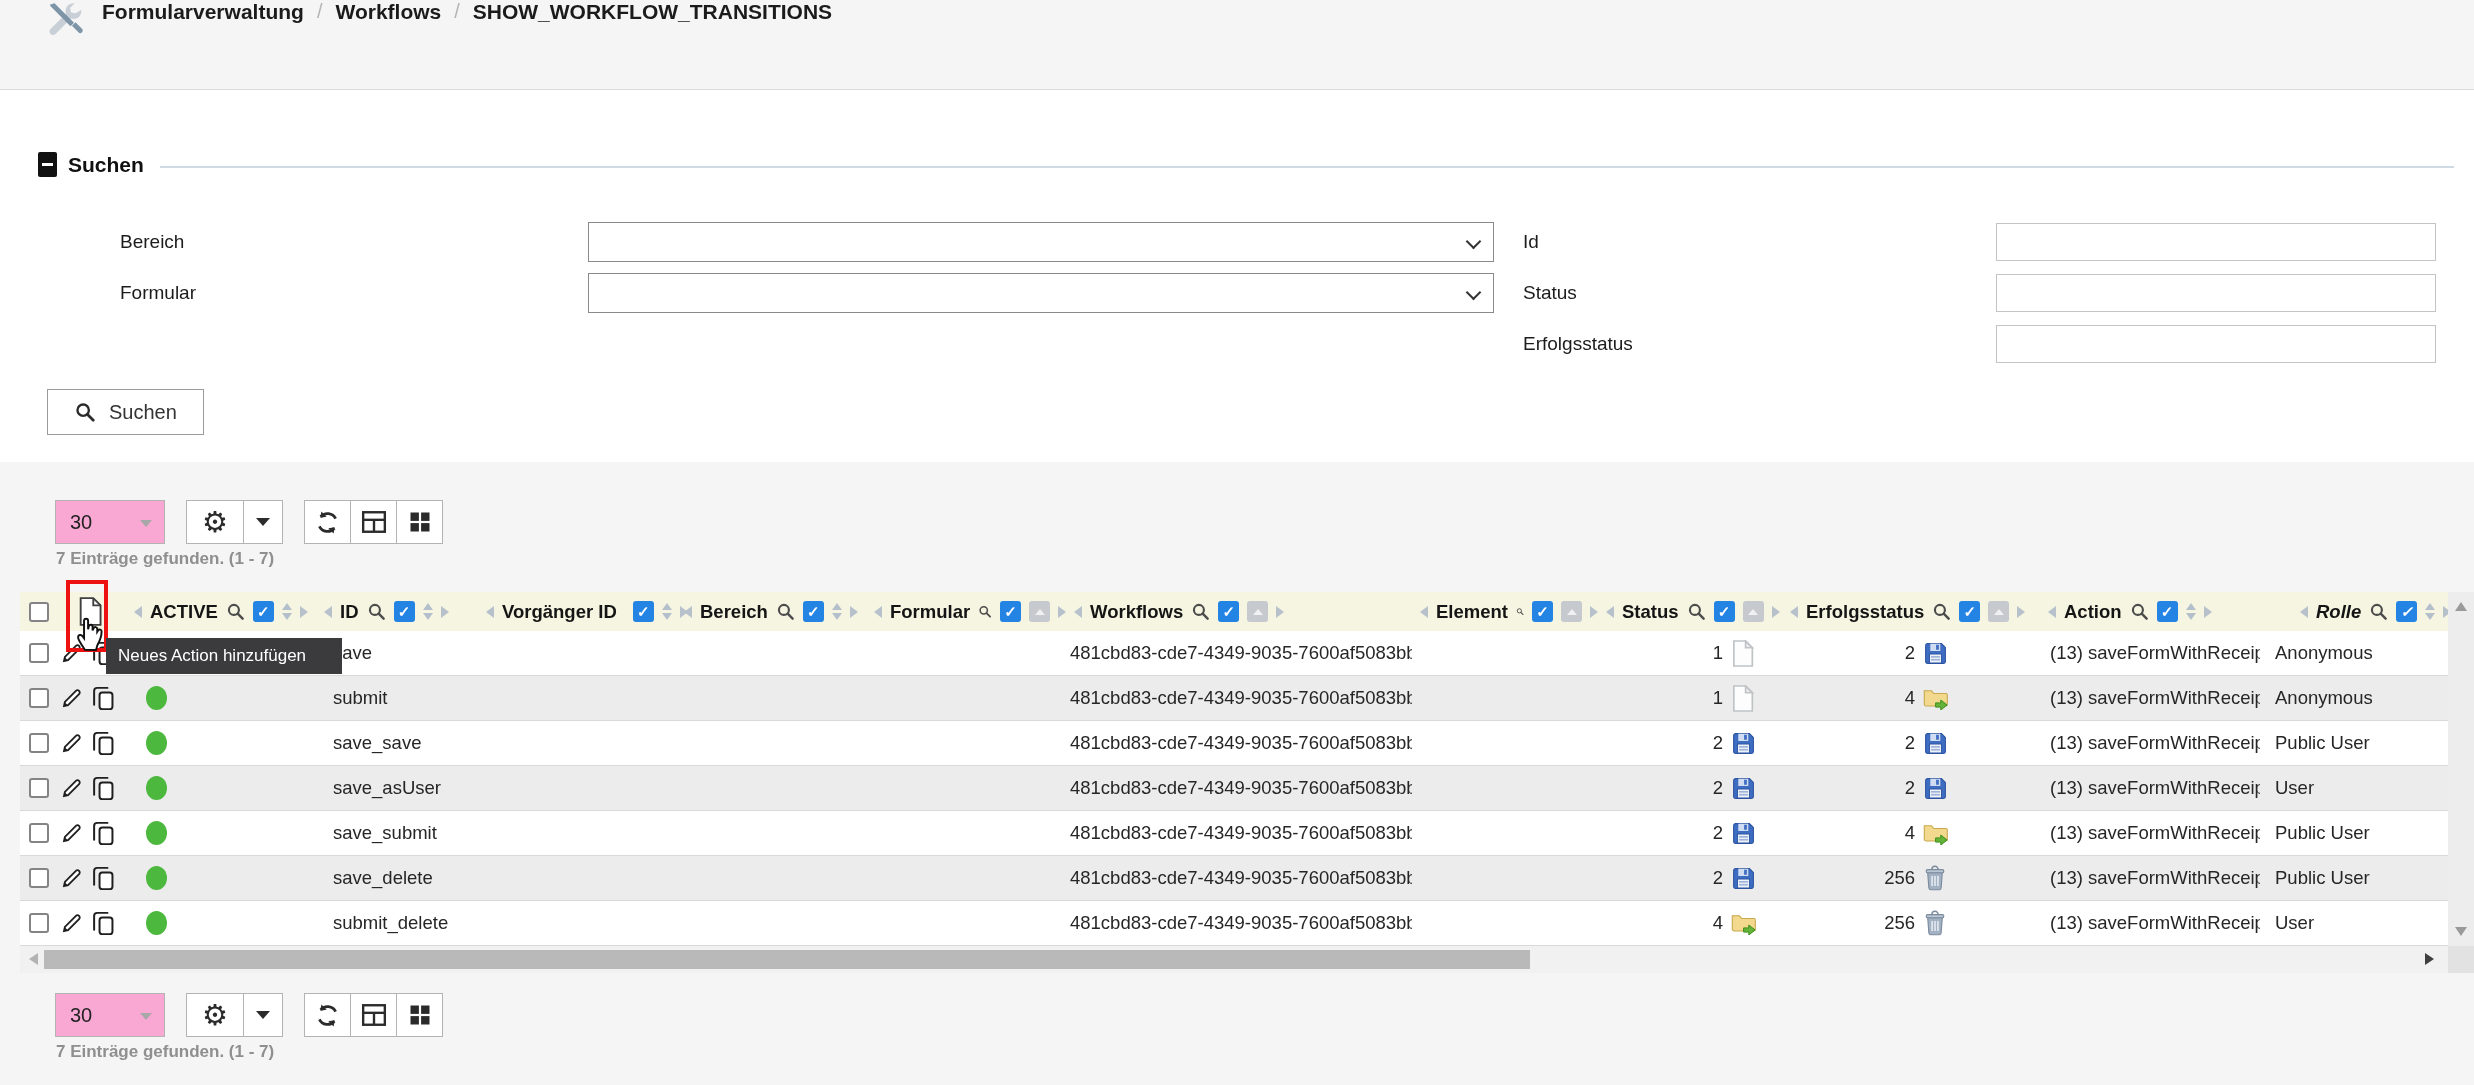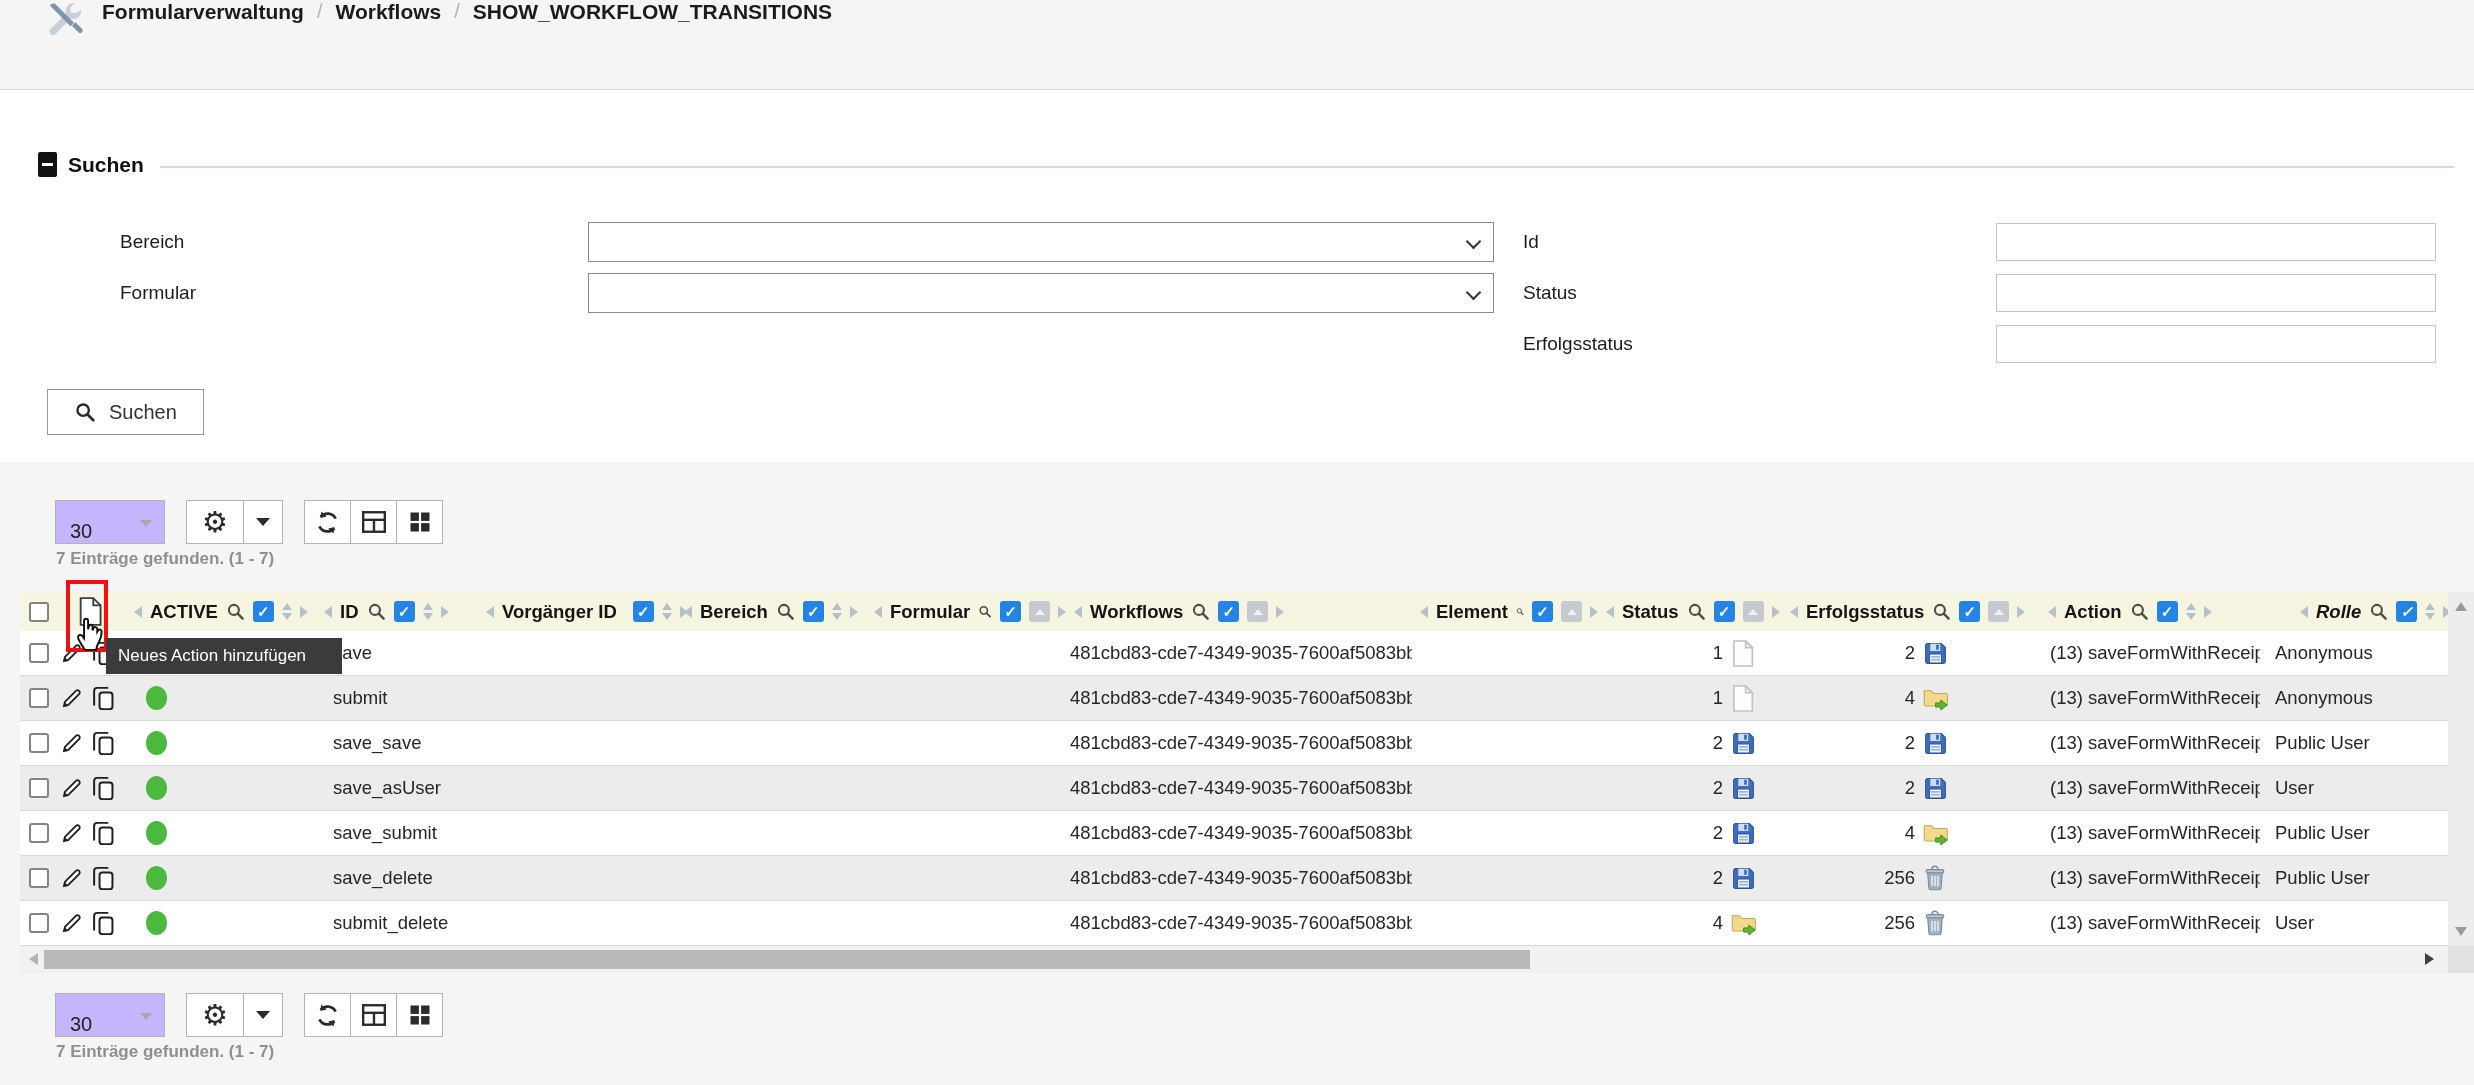--- a/index.html
+++ b/index.html
@@ -22,22 +22,22 @@
   .sel .chev{position:absolute;right:14px;top:13px;width:9px;height:9px;border-right:2px solid #333;border-bottom:2px solid #333;transform:rotate(45deg);}
   .sel .selval{font-size:18px;color:#222;line-height:38px;padding-left:10px;}
   .inp{position:absolute;width:440px;height:38px;background:#fff;border:1px solid #c4c4c4;box-sizing:border-box;
        font-family:"Liberation Sans",sans-serif;font-size:18px;color:#222;padding:0 10px;}
   .btn{position:absolute;top:389px;height:46px;display:flex;align-items:center;gap:13px;background:#fff;
        border:1px solid #9b9b9b;font-size:20px;color:#333;padding:0 26px;box-sizing:border-box;cursor:pointer;}
   
   .panel{position:absolute;left:0;top:462px;width:2474px;height:623px;background:#f5f5f5;}
   
   .pager{position:absolute;left:55px;height:44px;display:flex;align-items:stretch;}
-  .ps{position:relative;width:110px;border:1px solid #b3b3b3;background:#c4b5fd;font-size:20px;color:#222;
-      display:flex;align-items:flex-end;padding-left:14px;box-sizing:border-box;}
+  .ps{position:relative;width:110px;border:1px solid #b3b3b3;background:#f9a8d4;font-size:20px;color:#222;
+      display:flex;align-items:center;padding-left:14px;box-sizing:border-box;}
   .pcaret{position:absolute;right:12px;top:19px;border-left:6px solid transparent;border-right:6px solid transparent;border-top:7px solid #a8a8a8;}
   .grp{display:flex;margin-left:21px;}
   .grp > * + *{margin-left:-1px;}
   .pbtn{width:47px;border:1px solid #b3b3b3;background:#fff;display:flex;align-items:center;justify-content:center;box-sizing:border-box;cursor:pointer;}
   .pbtn.gearb{width:58px;} .pbtn.ddb{width:40px;}
   .gear-glyph{font-family:"DejaVu Sans",sans-serif;font-size:29px;color:#2b2b2b;line-height:1;}
   .ddcaret{border-left:7px solid transparent;border-right:7px solid transparent;border-top:8px solid #2b2b2b;}
   .entries{position:absolute;left:56px;font-size:17px;font-weight:700;color:#8f8f8f;}
   
   .gridhead{position:absolute;left:20px;top:592px;width:2428px;height:39px;background:#f5f5e1;display:flex;align-items:center;z-index:5;}

